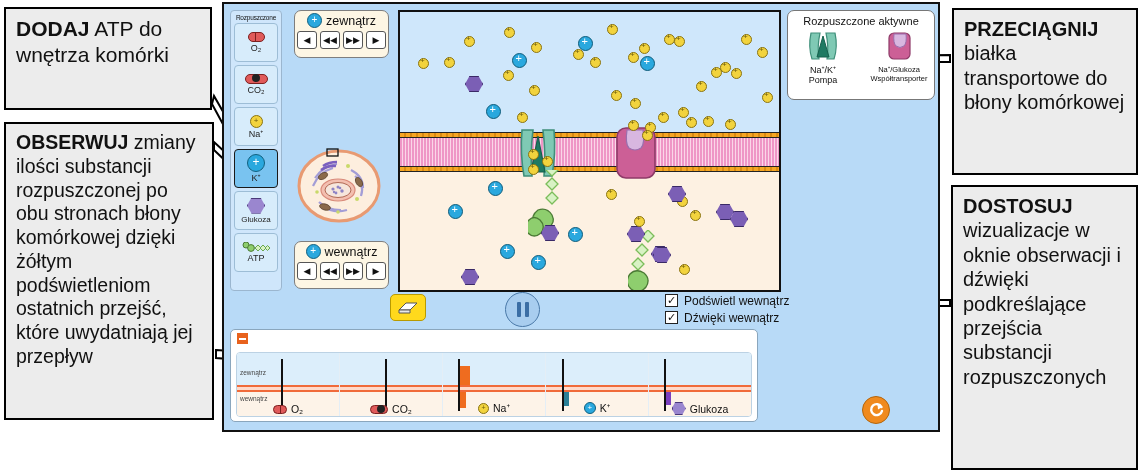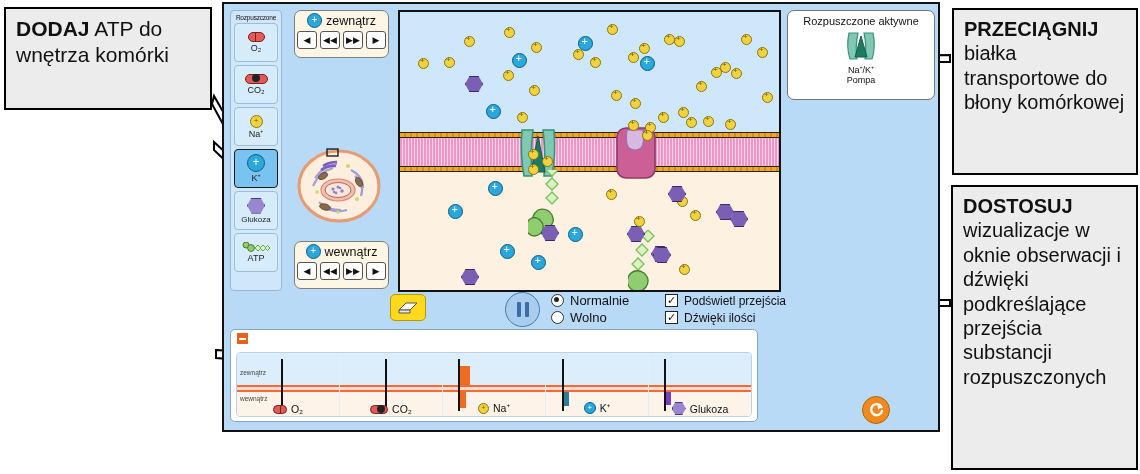--- a/index.html
+++ b/index.html
@@ -141,20 +141,23 @@
     <polygon points="950,300 770,300 770,306 950,306" fill="#fff" stroke="#000" stroke-width="2"></polygon>
     <polygon points="216,350 480,368 480,378 216,358" fill="#fff" stroke="#000" stroke-width="2"></polygon>
     <line x1="300" y1="150" x2="345" y2="20" stroke="#111" stroke-width="1.4"></line>
     <line x1="312" y1="152" x2="395" y2="272" stroke="#111" stroke-width="1.4"></line>
   </svg>
 
   <div class="callout co1">
     <b>DODAJ</b><span> ATP do wnętrza komórki</span>
   </div>
 
+  <div class="callout co2">
+    <b>OBSERWUJ</b><span> zmiany ilości substancji rozpuszczonej po obu stronach błony komórkowej dzięki żółtym podświetleniom ostatnich przejść, które uwydatniają jej przepływ</span>
+  </div>
 
   <div class="callout co4">
     <b>DOSTOSUJ</b><span> wizualizacje w oknie obserwacji i dźwięki podkreślające przejścia substancji rozpuszczonych</span>
   </div>
 
   <div class="callout co3">
     <b>PRZECIĄGNIJ</b><span> białka transportowe do błony komórkowej</span>
   </div>
 
   <div class="sim">
@@ -366,54 +369,52 @@
       <div class="pair">
         <div class="item">
           <svg width="32" height="30">
             <path d="M4 2 Q1 16 5 28 L12 28 Q10 16 13 2 Z" fill="#7fc9b4" stroke="#3f8f7a" stroke-width="1.2"></path>
             <path d="M28 2 Q31 16 27 28 L20 28 Q22 16 19 2 Z" fill="#7fc9b4" stroke="#3f8f7a" stroke-width="1.2"></path>
             <path d="M16 5 L22 26 L10 26 Z" fill="#1f7a62" stroke="#15604c" stroke-width="1"></path>
           </svg>
           <div class="cap">Na⁺/K⁺</div>
           <div class="cap">Pompa</div>
         </div>
+        <div class="item">
+          <svg width="32" height="30">
+            <rect x="6" y="2" width="21" height="26" rx="5" fill="#cc5f96" stroke="#8e3a68" stroke-width="1.2"></rect>
+            <path d="M11 3 Q10 12 13 15 Q17 18 21 15 Q24 12 23 3 Z" fill="#d8b7e0" stroke="#9a6fae" stroke-width="1"></path>
+          </svg>
+          <div class="cap sm">Na⁺/Glukoza</div>
+          <div class="cap sm">Współtransporter</div>
+        </div>
       </div>
     </div>
 
     <div class="eraser">
       <svg width="22" height="14">
         <path d="M2 9 L9 2 L20 2 L13 9 Z" fill="#fff" stroke="#555" stroke-width="1"></path>
         <path d="M2 9 L13 9 L13 12 L2 12 Z" fill="#e8e8e8" stroke="#555" stroke-width="1"></path>
       </svg>
     </div>
 
     <div class="playbtn">
       <span></span>
         <span></span>
     </div>
 
-    <div class="radios">
-      <div class="r">
-        <span class="rc on"></span>
-        <span>Normalnie</span>
-      </div>
-      <div class="r">
-        <span class="rc"></span>
-        <span>Wolno</span>
-      </div>
-    </div>
 
     <div class="checks">
       <div class="c">
         <span class="cb">✓</span>
-        <span>Podświetl przejścia</span>
+        <span>Podświetl wewnątrz</span>
       </div>
       <div class="c">
         <span class="cb">✓</span>
-        <span>Dźwięki ilości</span>
+        <span>Dźwięki wewnątrz</span>
       </div>
     </div>
 
     <div class="conc">
       <div class="hd">
         <span class="minus"></span>
       </div>
       <div class="bars">
 
         <div class="bcol">

